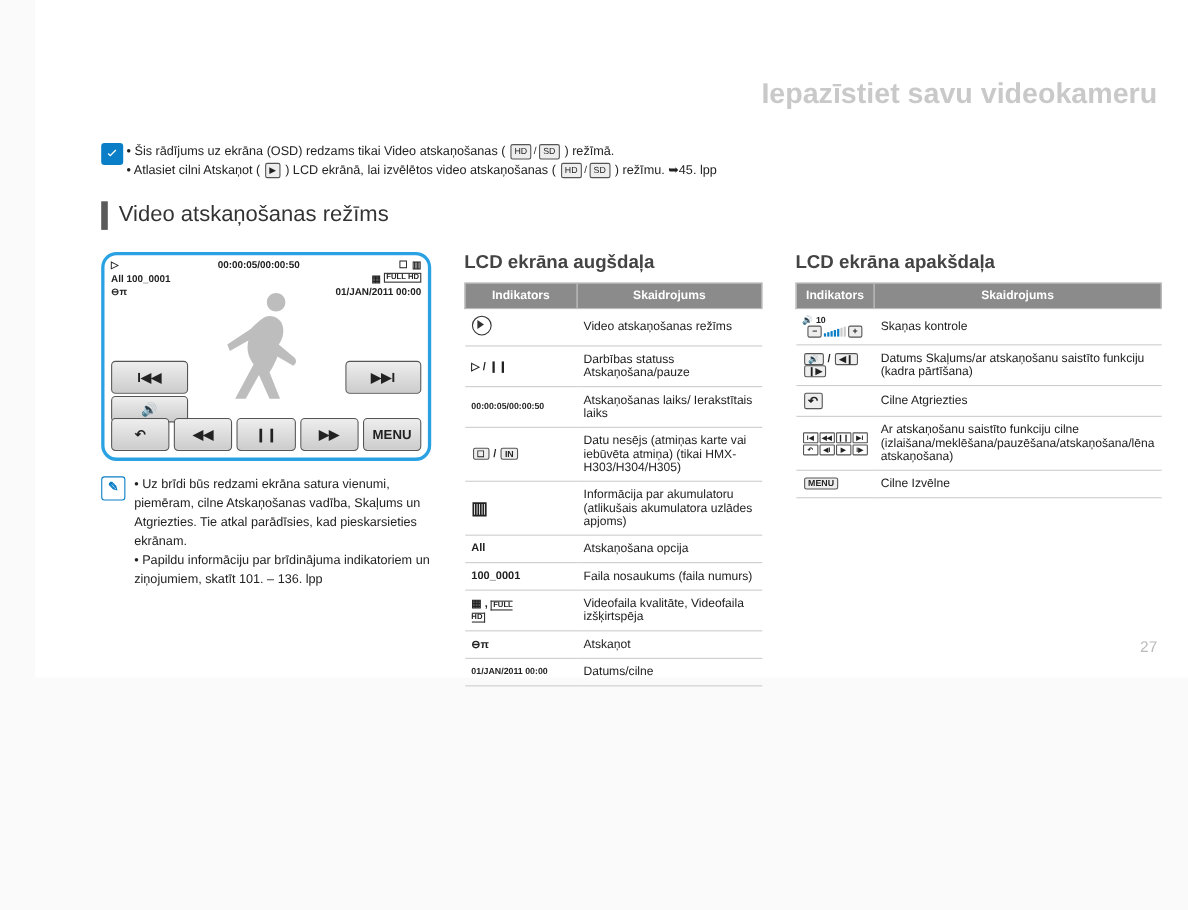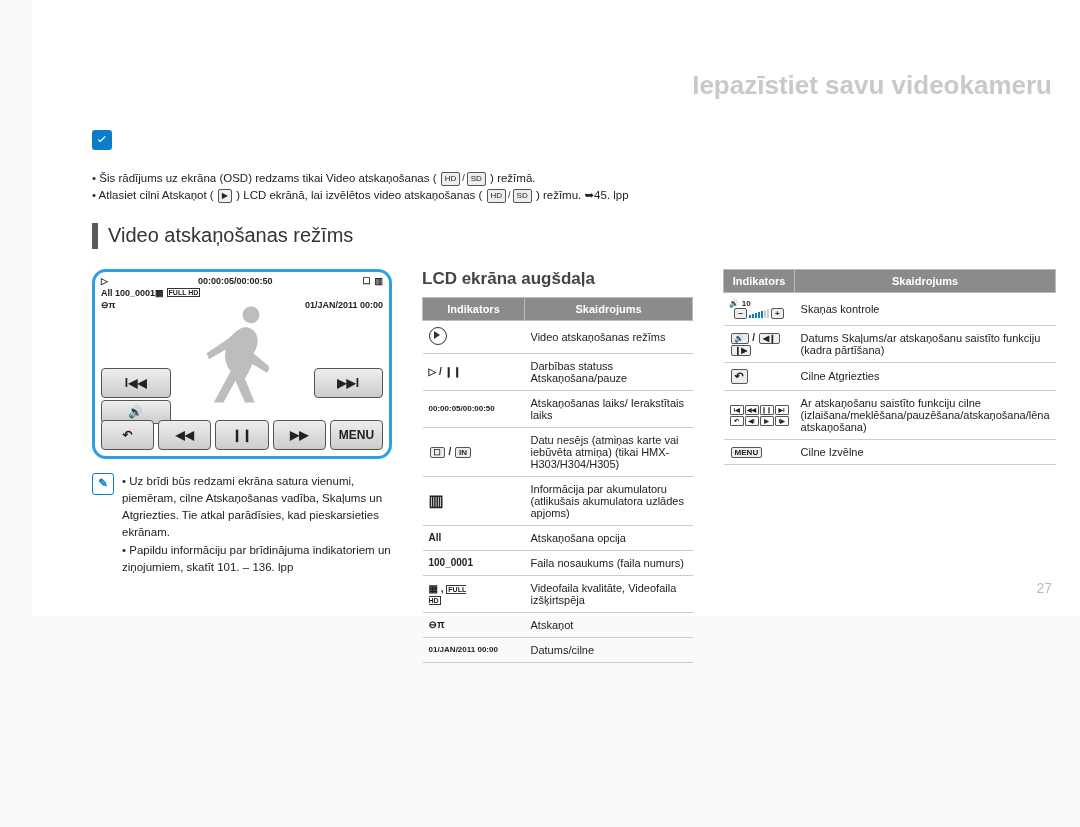--- a/index.html
+++ b/index.html
@@ -27,22 +27,21 @@
     top: 70px;
     right: 60px;
     font-size: 26px;
     font-weight: bold;
     color: #c9c9c9;
   }
   .top-note {
     margin-top: 70px;
     margin-left: 0;
     display: flex;
-    gap: 20px;
-    flex-direction: column;
+    gap: 3px;
   }
   .top-note .badge {
     width: 20px;
     height: 20px;
     background: #0a7fc8;
     display: flex;
     align-items: center;
     justify-content: center;
     border-radius: 3px;
     flex-shrink: 0;
@@ -237,21 +236,21 @@
         </svg>
         <div class="overlay">
           <div class="toprow">
             <span>▷</span>
             <span style="font-size:9px">00:00:05/00:00:50</span>
             <span style="display:flex;gap:4px;align-items:center">
               <span>☐</span>
               <span>▥</span>
             </span>
           </div>
-          <div style="display:flex;margin-top:2px">
+          <div style="display:flex;justify-content:space-between;margin-top:2px">
             <span><span style="font-size:9px">All</span>&nbsp;<span>100_0001</span></span>
             <span style="display:flex;gap:3px;align-items:center">
               <span>▦</span>
               <span style="font-size:7px;border:1px solid #333;padding:0 1px">FULL HD</span>
             </span>
           </div>
           <div style="display:flex;justify-content:space-between;margin-top:2px">
             <span style="font-size:9px">⊖π</span>
             <span>01/JAN/2011 00:00</span>
           </div>
@@ -330,20 +329,21 @@
         </tr>
         <tr>
           <td class="ic" style="font-size:8px">01/JAN/2011 00:00</td>
           <td>Datums/cilne</td>
         </tr>
       </tbody>
         </table>
     </div>
 
     <div class="col-right">
+      <div class="subhead">LCD ekrāna apakšdaļa</div>
       <table class="ind">
         <tbody>
             <tr>
           <th>Indikators</th>
           <th>Skaidrojums</th>
         </tr>
         <tr>
           <td class="ic">
             <div style="font-size:8px">🔊 10</div>
             <div style="display:flex;align-items:center;gap:1px;justify-content:center">

